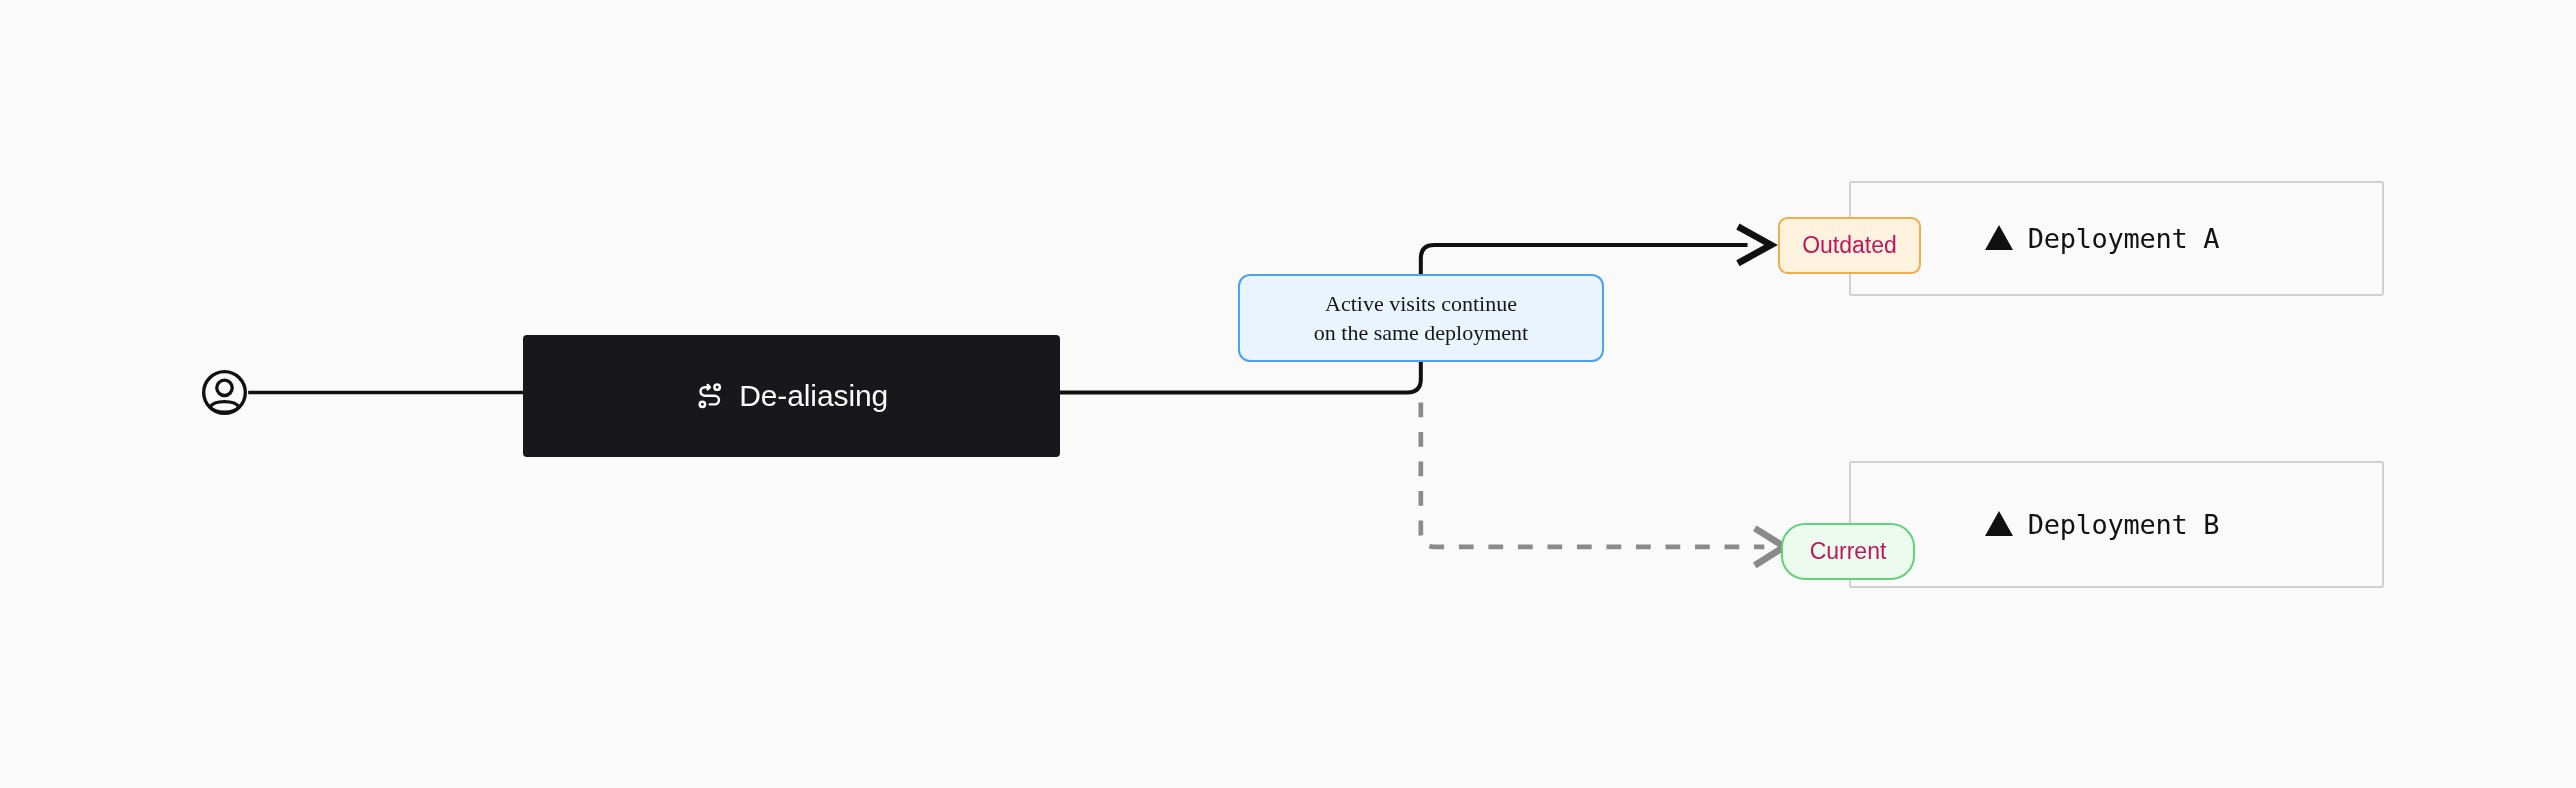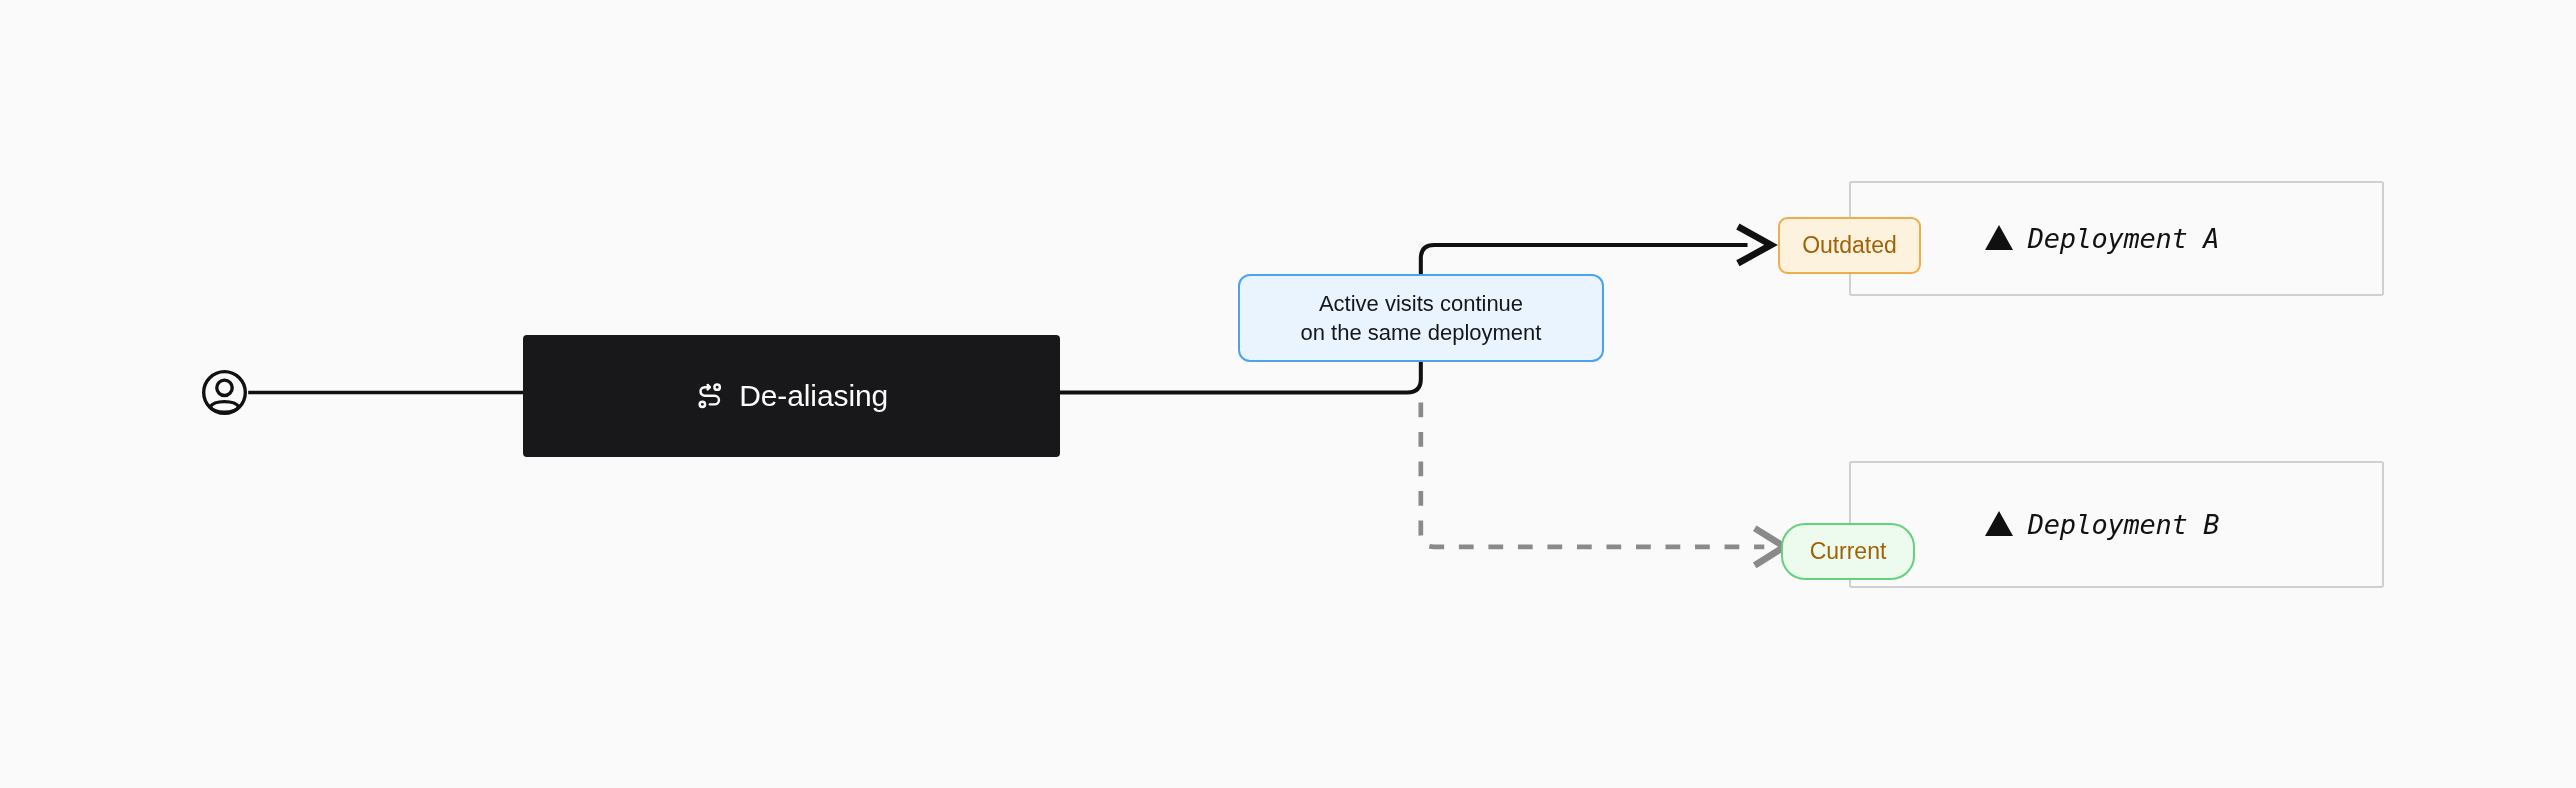--- a/index.html
+++ b/index.html
@@ -80,20 +80,21 @@
     width: 366px;
     height: 88px;
     background: #eaf4ff;
     border: 2.7px solid #4aa3f0;
     border-radius: 12px;
     box-sizing: border-box;
     display: flex;
     flex-direction: column;
     align-items: center;
     justify-content: center;
+    font-family: Liberation Serif, serif;
   }
   #annotation-note .note-line {
     color: #17171a;
     font-size: 22px;
     line-height: 1.33;
     white-space: nowrap;
     text-align: center;
   }
 
   
@@ -108,21 +109,20 @@
     align-items: center;
   }
   #deployment-card-a { left: 1849px; top: 181px;  height: 115px; }
   #deployment-card-b { left: 1849px; top: 461px;  height: 127px; }
 
   .deployment-card .card-inner {
     display: flex;
     align-items: center;
     gap: 14.8px;
     margin-left: 134px;
-    font-style: italic;
   }
   .vercel-triangle {
     width: 0;
     height: 0;
     border-left: 14.8px solid transparent;
     border-right: 14.8px solid transparent;
     border-bottom: 25.5px solid #101010;
     flex: none;
     position: relative;
     top: -0.7px;
@@ -139,21 +139,21 @@
   .status-badge {
     position: absolute;
     border-radius: 9.4px;
     border: 2.7px solid;
     box-sizing: border-box;
     display: flex;
     align-items: center;
     justify-content: center;
     white-space: nowrap;
     font-size: 23px;
-    color: #a16207;
+    color: #be185d;
     z-index: 5;
   }
   #badge-outdated {
     left: 1778px;
     top: 217px;
     width: 143px;
     height: 57px;
     background: #fdf2dd;
     border-color: #f0ae4a;
   }

